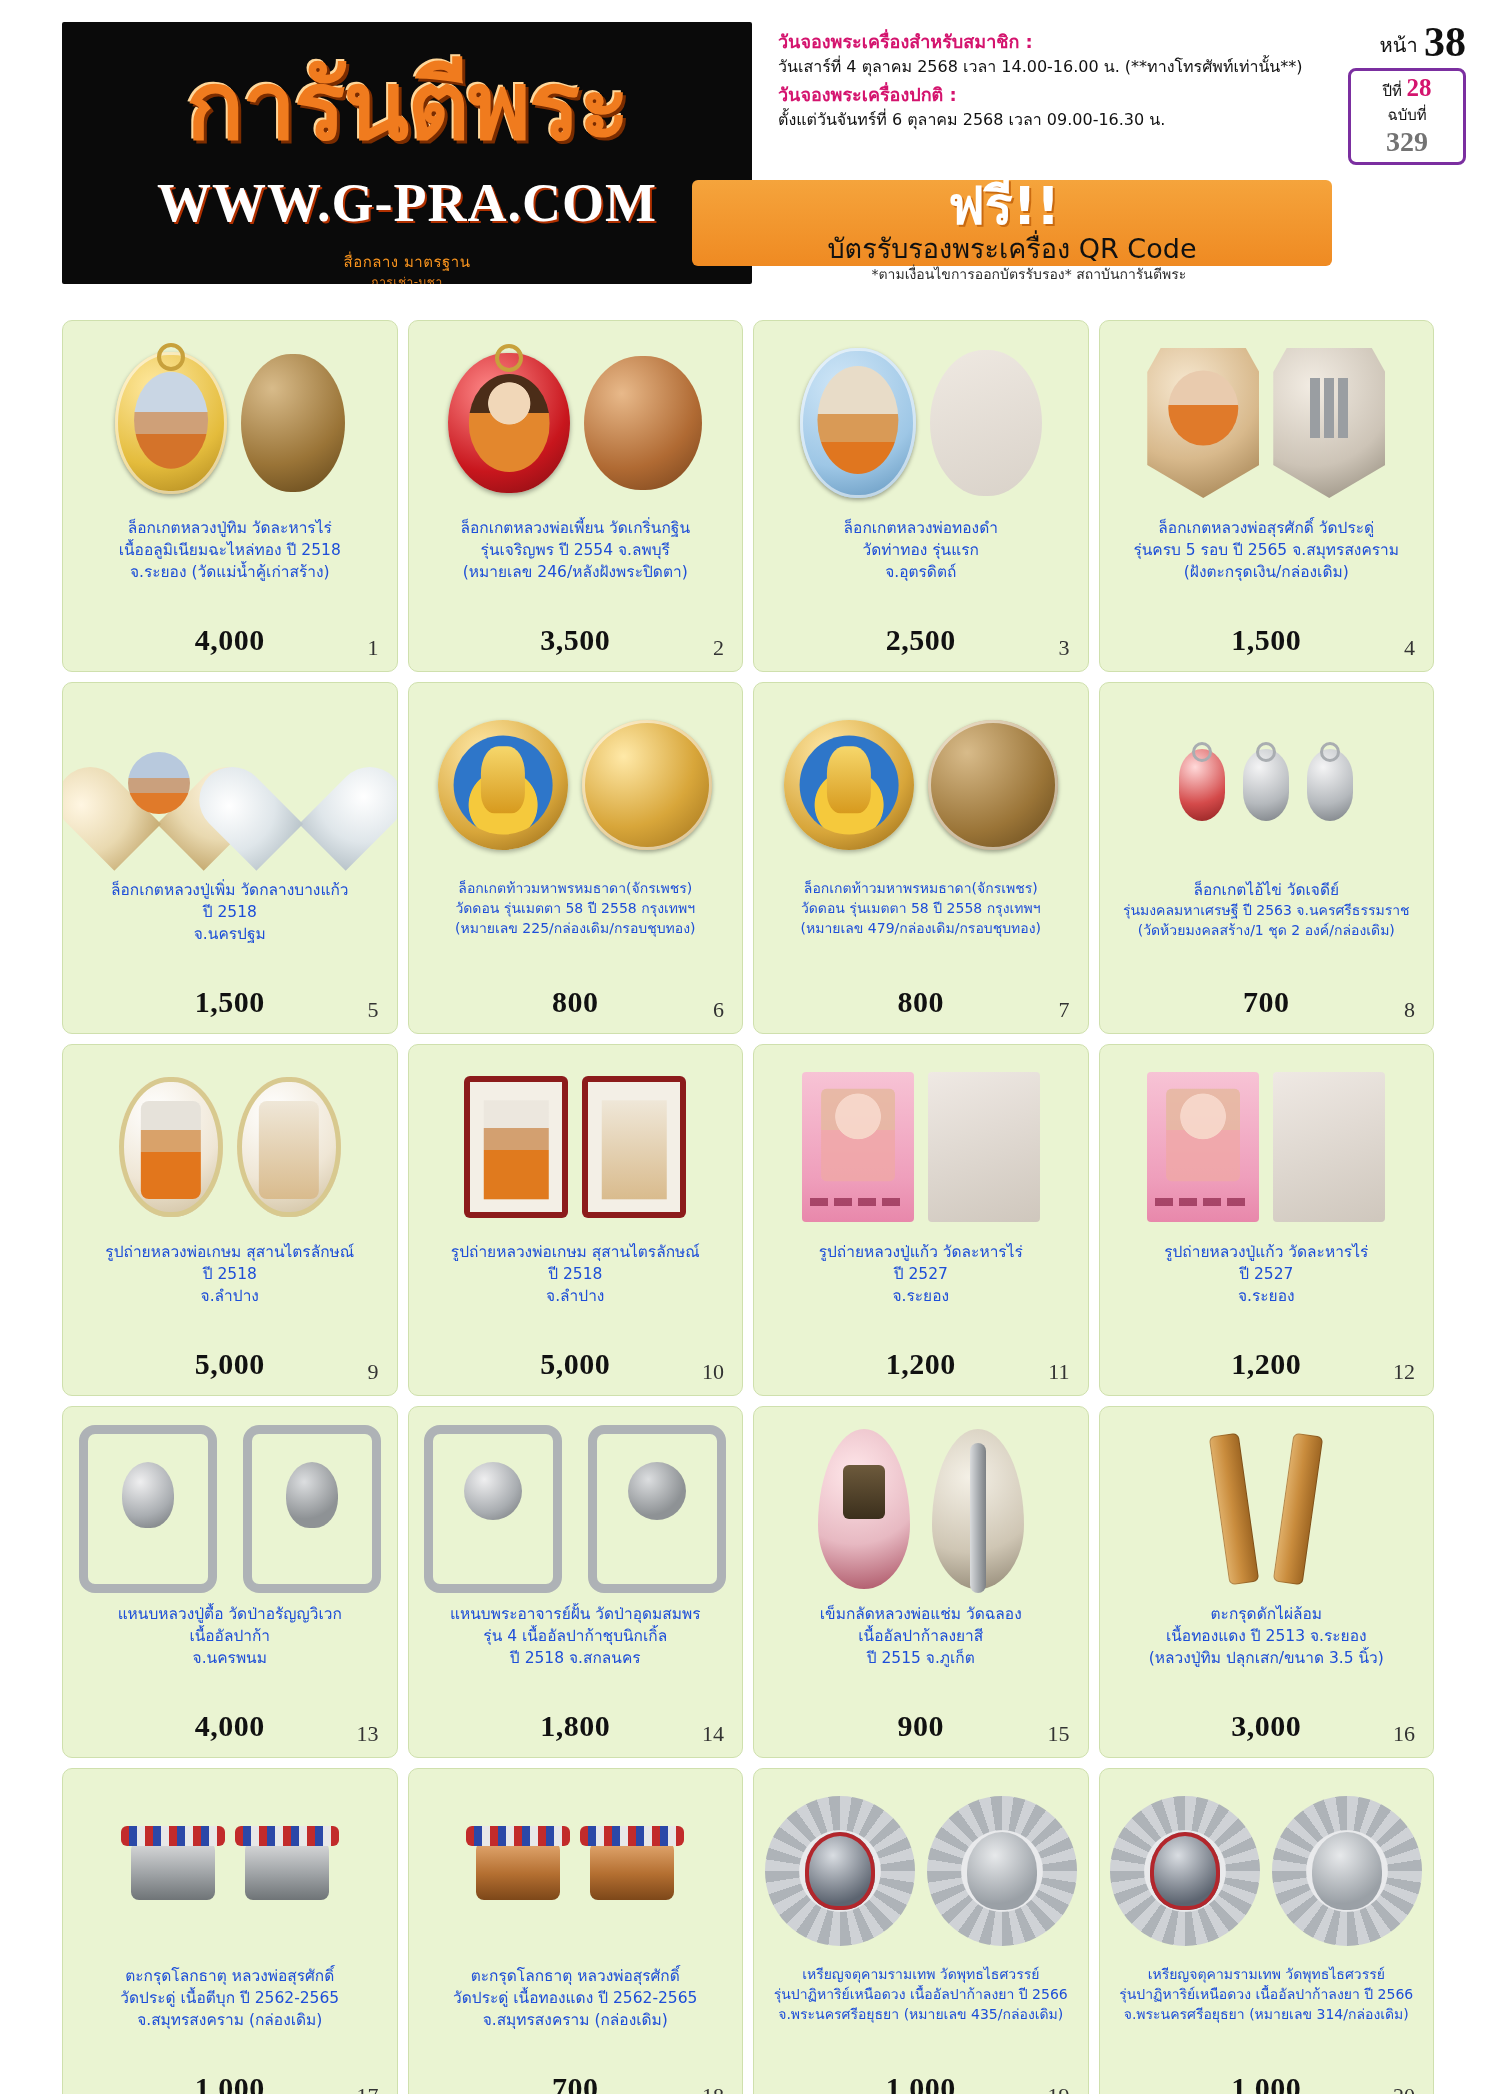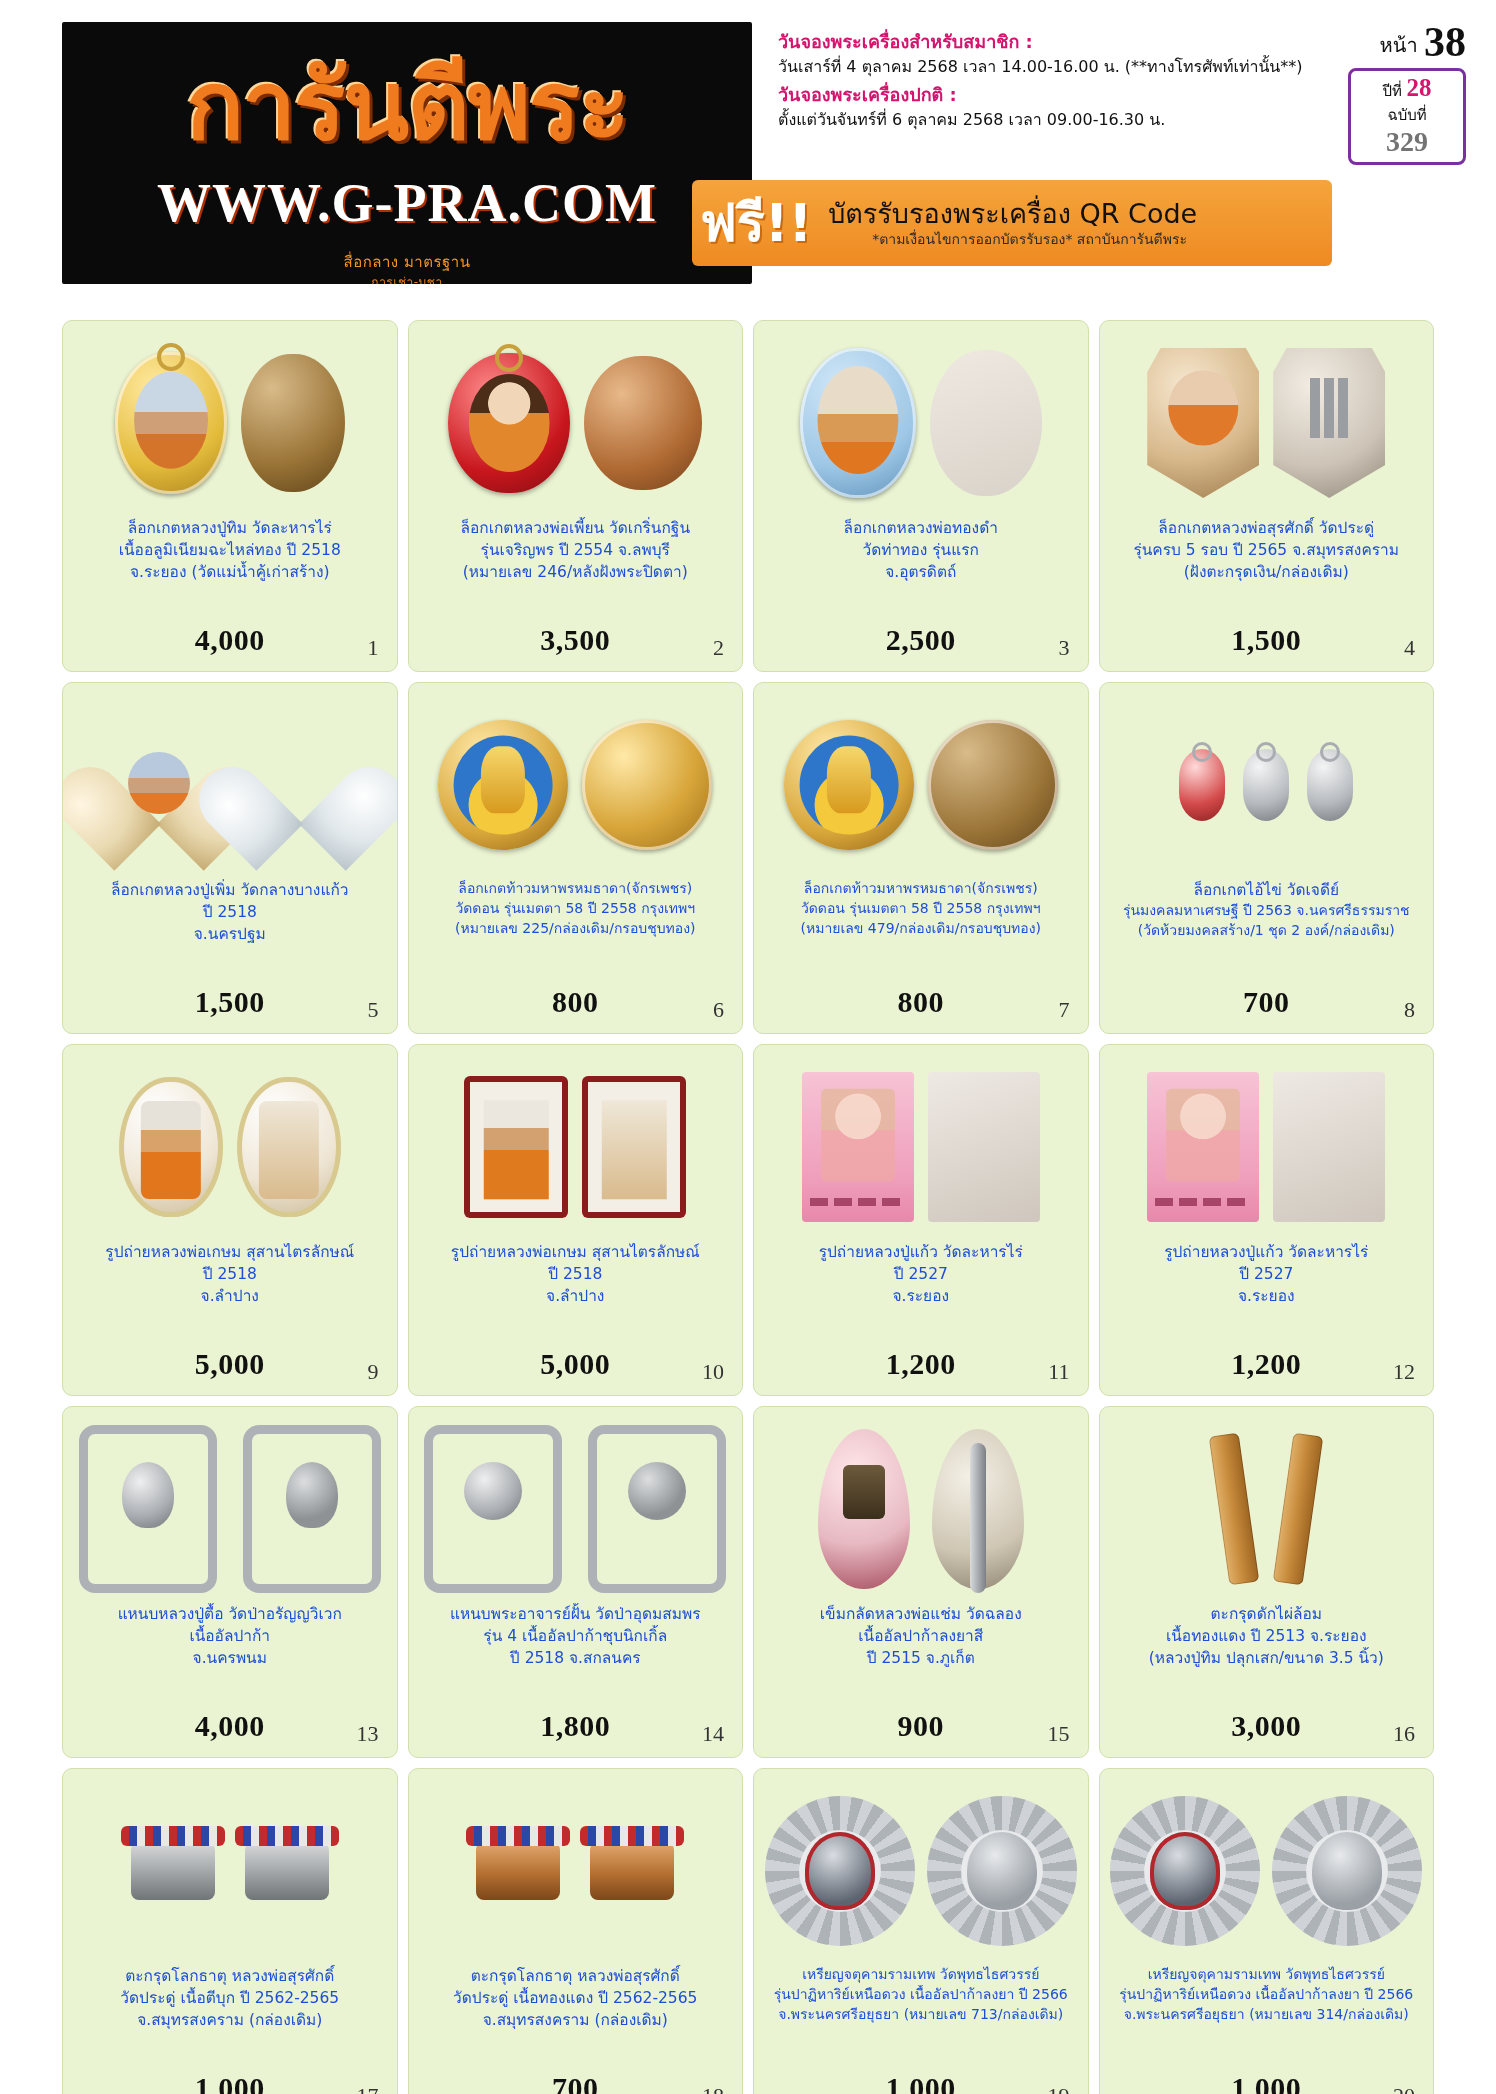--- a/index.html
+++ b/index.html
@@ -106,21 +106,22 @@
     margin-top:1px;
   }
 
   .promo{
     position:absolute;left:692px;top:180px;
     width:640px;height:86px;
     background:linear-gradient(180deg,#f5a43c 0%,#ef8a22 100%);
     border-radius:6px;
     display:flex;align-items:center;
     box-sizing:border-box;
-    padding:0 8px;
+    padding:0 0;
+    flex-direction:column;
   }
   .promo .free{
     font-family:"DejaVu Sans", sans-serif;
     font-weight:bold;font-size:52px;color:#ffffff;
     text-shadow:2px 2px 0 #c96a10;
     margin-right:16px;
     line-height:1;
   }
   .promo .ptxt{line-height:1.25;}
   .promo .p1{font-family:"DejaVu Sans", sans-serif;font-size:27px;color:#111;}
@@ -791,21 +792,21 @@
         <div class="flower enamel">
             <div class="ctr"></div>
           </div>
         <div class="flower">
             <div class="ctr" style="box-shadow:none;background:radial-gradient(circle at 40% 30%,#e7e9eb,#9aa0a6 70%)"></div>
           </div>
       </div>
       <div class="desc">
         <span class="l small">เหรียญจตุคามรามเทพ วัดพุทธไธศวรรย์</span>
         <span class="l small">รุ่นปาฏิหาริย์เหนือดวง เนื้ออัลปาก้าลงยา ปี 2566</span>
-        <span class="l small">จ.พระนครศรีอยุธยา (หมายเลข 713/กล่องเดิม)</span>
+        <span class="l small">จ.พระนครศรีอยุธยา (หมายเลข 435/กล่องเดิม)</span>
       </div>
       <div class="footer">
         <div class="price">1,000</div>
         <div class="idx">19</div>
       </div>
     </div>
 
     <div class="card">
       <div class="imgwrap" style="gap:12px">
         <div class="flower enamel">

